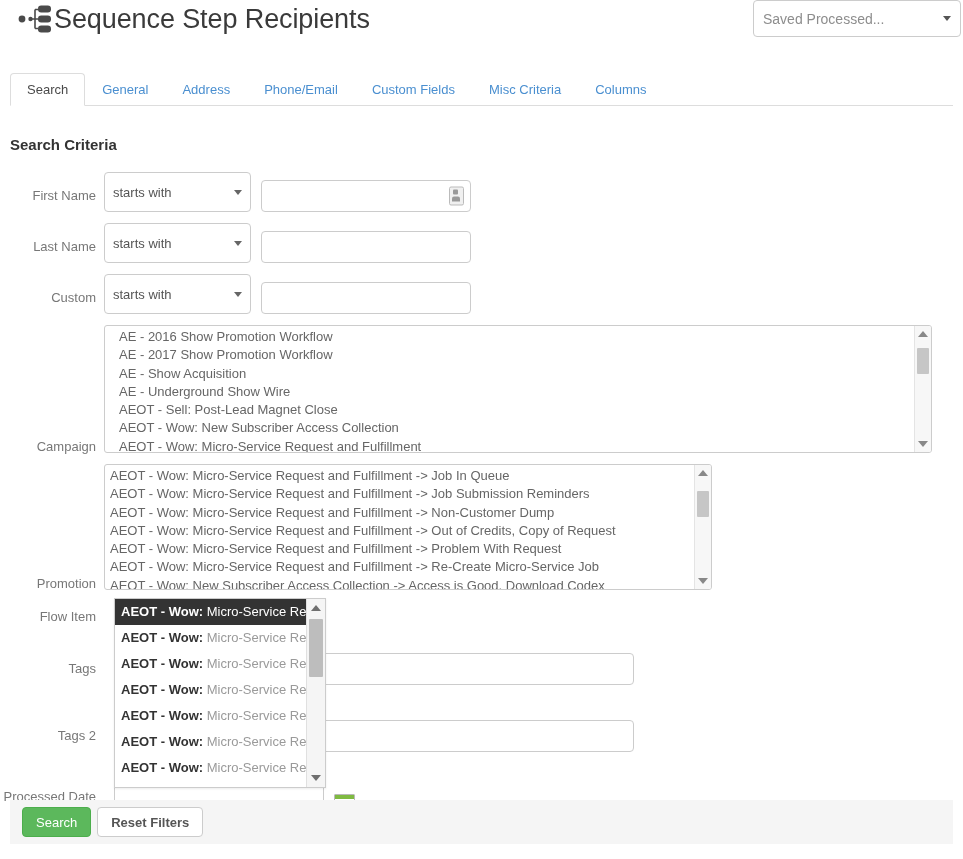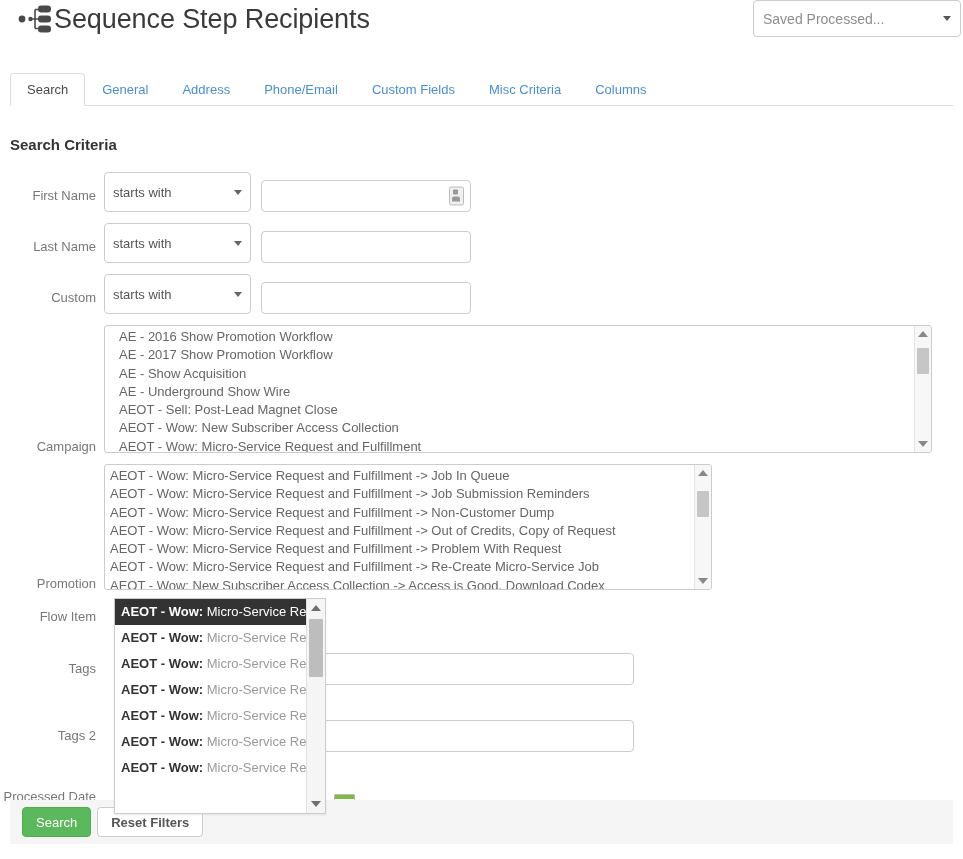--- a/index.html
+++ b/index.html
@@ -139,21 +139,21 @@
     background-image: repeating-linear-gradient(
       135deg, #e23b2e 0 1px, transparent 1px 2px);
   }
   .caret-bar {
     display: inline-block; width: 1px; height: 15px; background: #333;
     margin-left: 1px; vertical-align: middle;
   }
 
   .autocomplete {
     position: absolute; left: 114px; top: 598px;
-    width: 212px; height: 216px;
+    width: 212px; height: 190px;
     background: #fff; border: 1px solid #ccc;
     box-sizing: border-box; z-index: 40; display: flex;
     box-shadow: 0 1px 2px rgba(0,0,0,0.08);
   }
   .ac-items { flex: 1 1 auto; overflow: hidden; }
   .ac-item {
     height: 26px; line-height: 26px; padding: 0 6px; font-size: 13px;
     color: #9a9a9a; white-space: nowrap; overflow: hidden; cursor: pointer;
   }
   .ac-item b { color: #333; font-weight: bold; }

